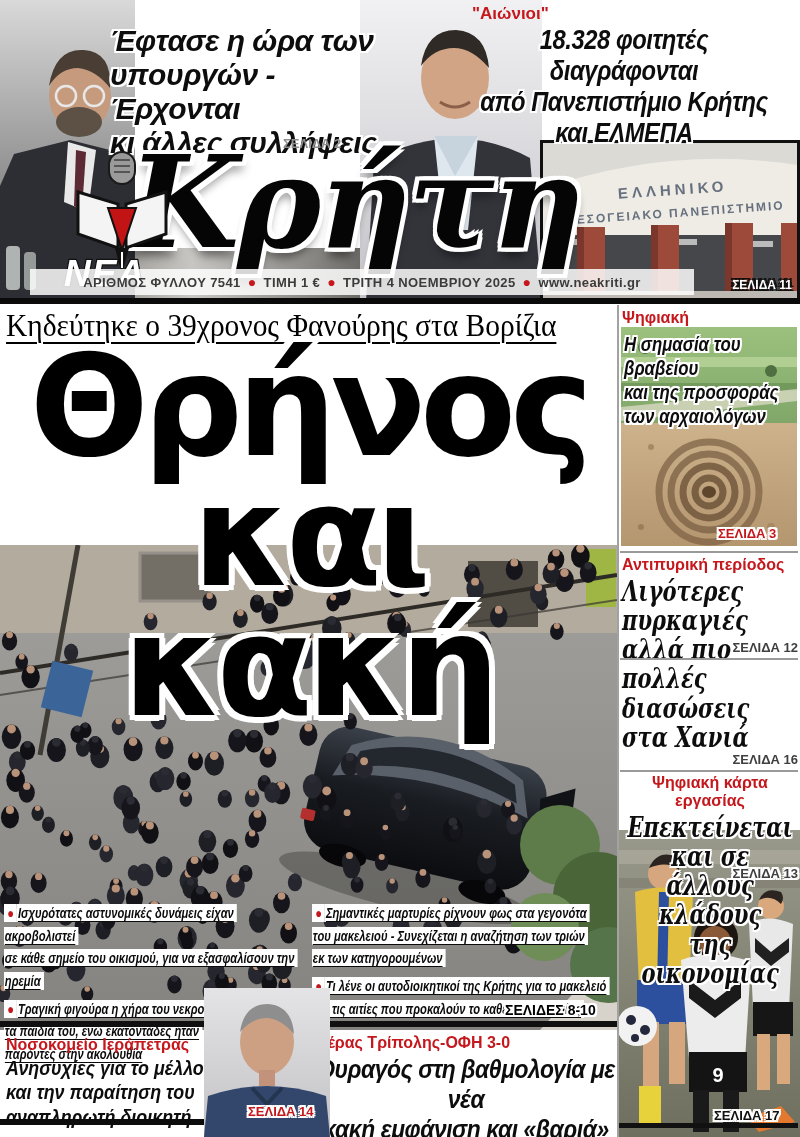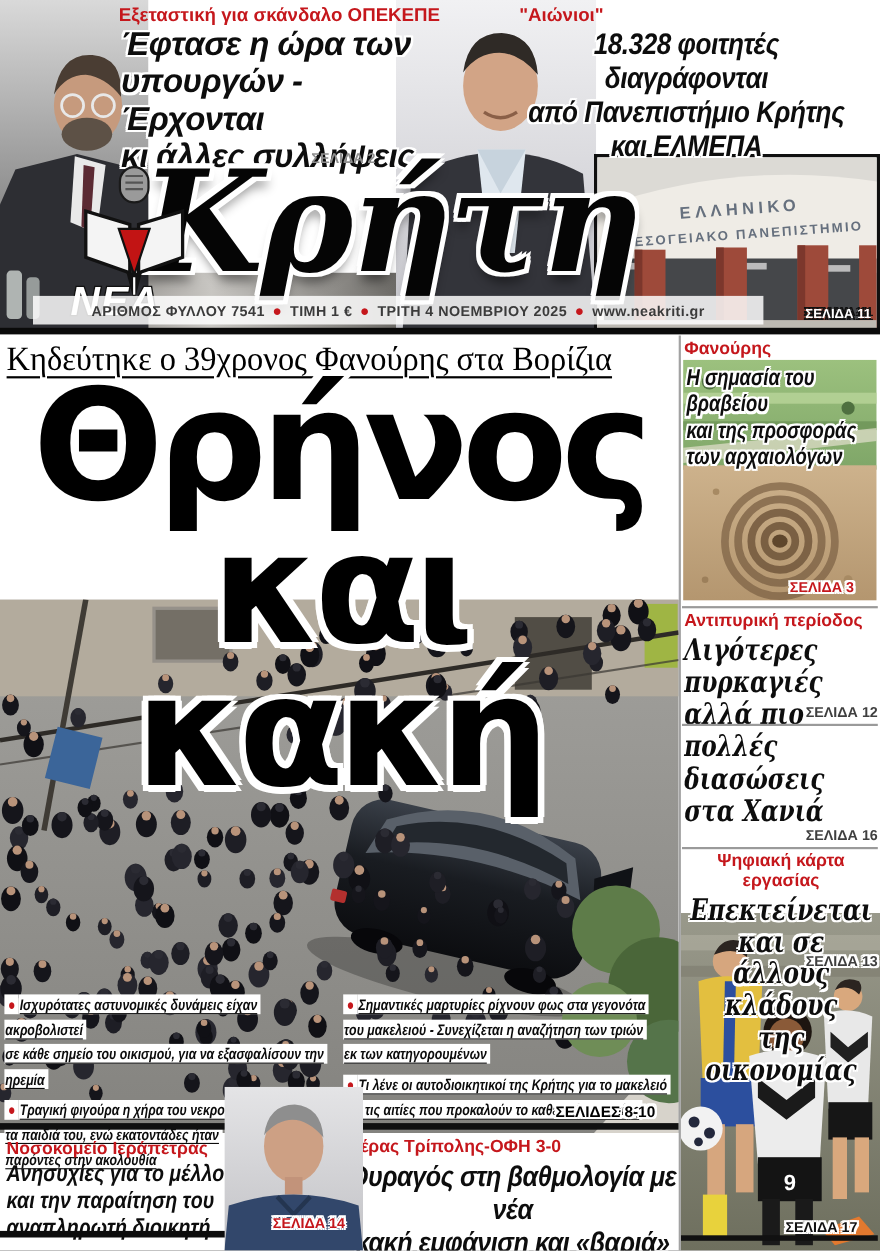--- a/index.html
+++ b/index.html
@@ -162,21 +162,20 @@
       <rect x="108" y="82" width="28" height="74" fill="#9e4a3a"></rect>
         <rect x="108" y="82" width="7" height="74" fill="#7c372c"></rect>
       <rect x="182" y="80" width="28" height="76" fill="#9e4a3a"></rect>
         <rect x="182" y="80" width="7" height="76" fill="#7c372c"></rect>
       <rect x="238" y="80" width="16" height="76" fill="#9e4a3a"></rect>
       <rect x="0" y="148" width="254" height="8" fill="#bdb9b2"></rect>
     </svg>
   </div>
   <div id="building-page" class="abs page-label outline-k-sm">ΣΕΛΙΔΑ 11</div>
 
-  <div id="kicker-top-left" class="abs kicker">Εξεταστική για σκάνδαλο ΟΠΕΚΕΠΕ</div>
   <div id="headline-top-left" class="abs pre outline-w-sm">Έφτασε η ώρα των
 υπουργών - Έρχονται
 κι άλλες συλλήψεις</div>
   <div id="page-top-left" class="abs page-label">ΣΕΛΙΔΑ 2</div>
 
   <div id="kicker-top-right" class="abs kicker">"Αιώνιοι"</div>
   <div id="headline-top-right" class="abs pre outline-w-sm">18.328 φοιτητές διαγράφονται
 από Πανεπιστήμιο Κρήτης
 και ΕΛΜΕΠΑ</div>
 
@@ -643,21 +642,21 @@
 εκ των κατηγορουμένων</span></div>
     <div class="bullet"><span class="dot">● </span><span class="btxt pre">Τι λένε οι αυτοδιοικητικοί της Κρήτης για το μακελειό
 και τις αιτίες που προκαλούν το καθεστώς ανομίας</span></div>
   </div>
   <div id="pages-main" class="abs page-label outline-w-sm">ΣΕΛΙΔΕΣ 8-10</div>
   <div id="mainbar-black" class="abs"></div>
 
   <div id="divider-v" class="abs"></div>
 
   <div class="abs sb-wrap" style="top:309px;">
-    <div class="sb-kicker">Φανούρης</div>
+    <div class="sb-kicker">Ψηφιακή</div>
   </div>
   <div id="s1-photo" class="abs">
     <svg width="176" height="219" viewBox="0 0 176 219">
       <defs>
           <linearGradient id="fld" x1="0" y1="0" x2="0" y2="1">
         <stop offset="0" stop-color="#9cc17e"></stop>
             <stop offset="1" stop-color="#7fa668"></stop>
           </linearGradient>
         <linearGradient id="snd" x1="0" y1="0" x2="0" y2="1">
         <stop offset="0" stop-color="#cdb28c"></stop>

